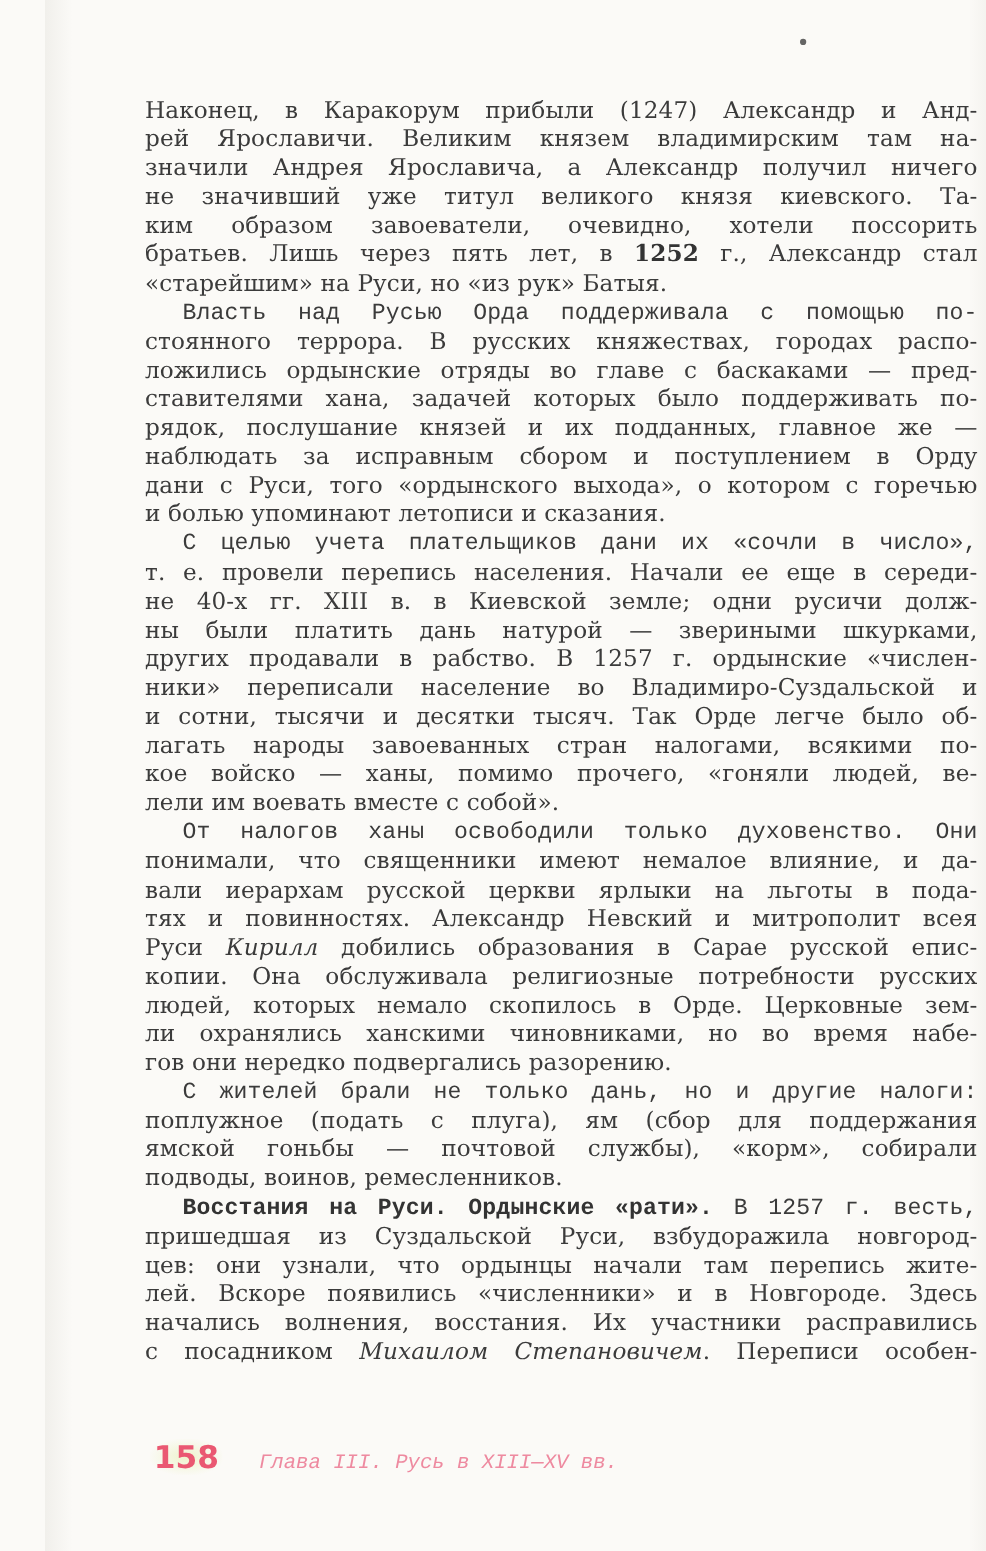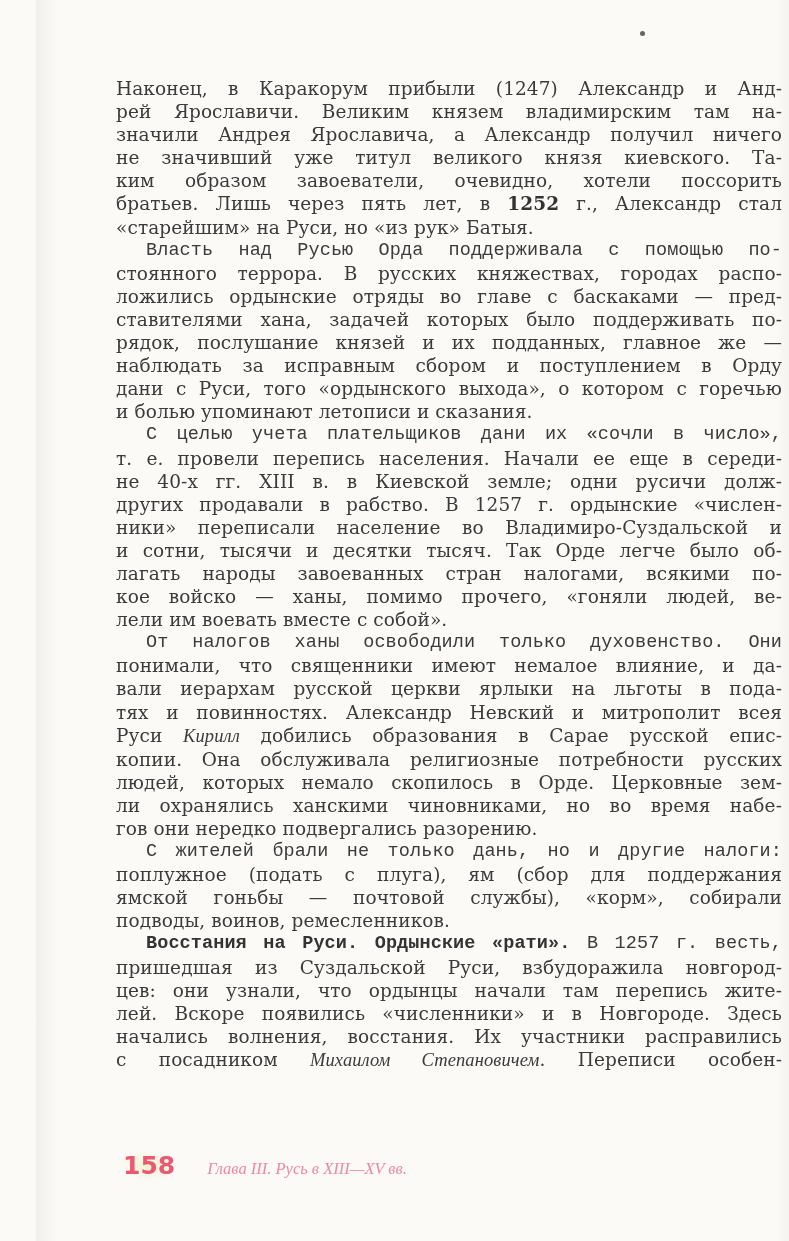--- a/index.html
+++ b/index.html
@@ -30,34 +30,34 @@
     letter-spacing: 0.1px;
   }
   .para { margin: 0; }
   .para.indent .line:first-child { text-indent: 30px; font-family: Liberation Mono, monospace; }
   .line {
     text-align: justify;
     text-align-last: justify;
   }
   .line.last { text-align-last: left; }
   .b { font-weight: bold; color: #333; }
-  .i { font-style: italic; font-family: Liberation Serif, serif; }
+  .i { font-style: italic; }
   .footer {
     position: absolute; left: 84px; top: 1151px;
     display: flex; align-items: baseline; gap: 16px;
   }
   .pagenum {
     font-family: "DejaVu Sans", sans-serif;
     font-weight: bold; font-size: 25px;
     color: #ea5872;
     background: radial-gradient(ellipse at center, rgba(228,238,170,0.55) 0%, rgba(228,238,170,0) 75%);
     padding: 0 3px;
   }
   .chapter {
-    font-family: Liberation Serif, serif;
+    font-family: Liberation Mono, monospace;
     font-style: italic; font-size: 16.5px;
     color: #ee8aa0;
     margin-left: 13px;
   }
 </style>
 </head>
 <body>
 
 <div class="page">
   <div class="scan-dot"></div>
@@ -79,20 +79,21 @@
         <div class="line"><span>ставителями хана, задачей которых было поддерживать по-</span></div>
         <div class="line"><span>рядок, послушание князей и их подданных, главное же —</span></div>
         <div class="line"><span>наблюдать за исправным сбором и поступлением в Орду</span></div>
         <div class="line"><span>дани с Руси, того «ордынского выхода», о котором с горечью</span></div>
         <div class="line last"><span>и болью упоминают летописи и сказания.</span></div>
       </div>
       <div class="para indent">
         <div class="line"><span>С целью учета плательщиков дани их «сочли в число»,</span></div>
         <div class="line"><span>т. е. провели перепись населения. Начали ее еще в середи-</span></div>
         <div class="line"><span>не 40-х гг. XIII в. в Киевской земле; одни русичи долж-</span></div>
+        <div class="line"><span>ны были платить дань натурой — звериными шкурками,</span></div>
         <div class="line"><span>других продавали в рабство. В 1257 г. ордынские «числен-</span></div>
         <div class="line"><span>ники» переписали население во Владимиро-Суздальской и</span></div>
         <div class="line"><span>и сотни, тысячи и десятки тысяч. Так Орде легче было об-</span></div>
         <div class="line"><span>лагать народы завоеванных стран налогами, всякими по-</span></div>
         <div class="line"><span>кое войско — ханы, помимо прочего, «гоняли людей, ве-</span></div>
         <div class="line last"><span>лели им воевать вместе с собой».</span></div>
       </div>
       <div class="para indent">
         <div class="line"><span>От налогов ханы освободили только духовенство. Они</span></div>
         <div class="line"><span>понимали, что священники имеют немалое влияние, и да-</span></div>

